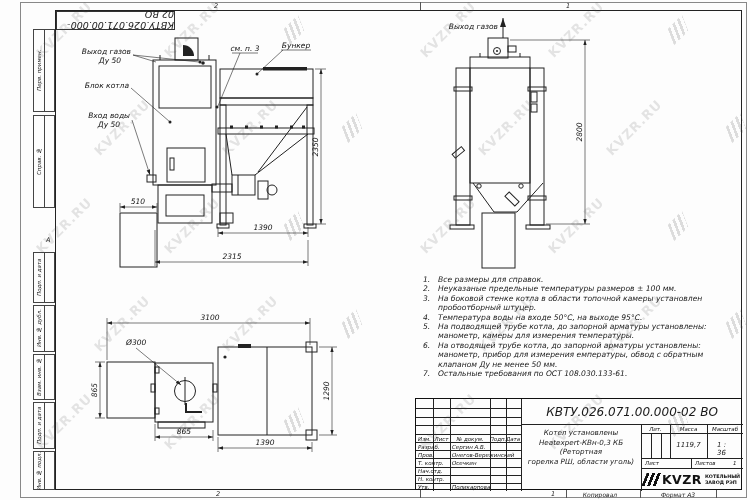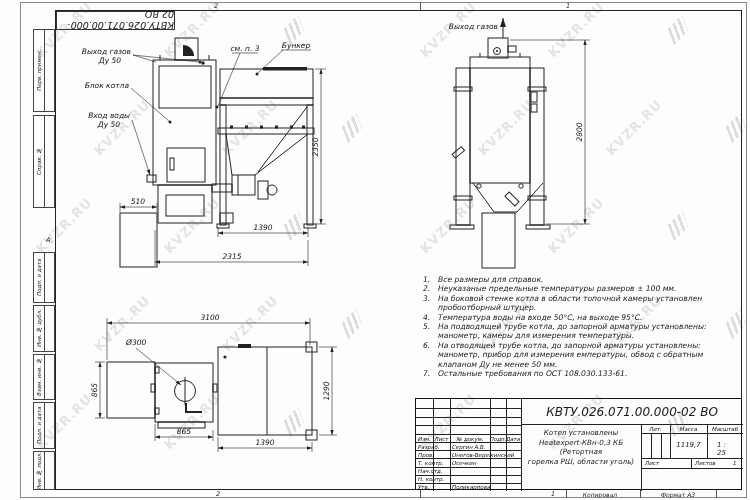--- a/index.html
+++ b/index.html
@@ -389,24 +389,32 @@
     <div class="docnum">КВТУ.026.071.00.000-02 ВО</div>
     <div class="product">
       <div>Котел установлены</div>
       <div>Heatexpert-КВн-0,3 КБ (Ретортная</div>
       <div>горелка РШ, области уголь)</div>
     </div>
     <span class="txt ctr" style="left:239.5px;top:27px">Лит.</span>
     <span class="txt ctr" style="left:272.5px;top:27px">Масса</span>
     <span class="txt ctr" style="left:309px;top:27px">Масштаб</span>
     <span class="val" style="left:272.5px;top:42px">1119,7</span>
-    <span class="val" style="left:309px;top:42px">1 : 25</span>
+    <span class="val" style="left:309px;top:42px">1 : 36</span>
     <span class="txt" style="left:229px;top:61px">Лист</span>
     <span class="txt" style="left:279px;top:61px">Листов</span>
     <span class="txt" style="left:317px;top:61px">1</span>
+    <div class="logo-box">
+      <div class="logo-stripes"></div>
+      <span class="logo-kvzr">KVZR</span>
+      <span class="logo-name">
+        <span>КОТЕЛЬНЫЙ</span><br>
+        <span>ЗАВОД РЭП</span>
+      </span>
+    </div>
   </div>
 
   <div id="wm">
       <span class="wtext" style="left: 28px; top: 22px;">KVZR.RU</span>
       <span class="wtext" style="left: 156px; top: 22px;">KVZR.RU</span>
       <div class="wlogo" style="left: 284px; top: 22px;"></div>
       <span class="wtext" style="left: 412px; top: 22px;">KVZR.RU</span>
       <span class="wtext" style="left: 540px; top: 22px;">KVZR.RU</span>
       <div class="wlogo" style="left: 668px; top: 22px;"></div>
       <span class="wtext" style="left: 86px; top: 120px;">KVZR.RU</span>

